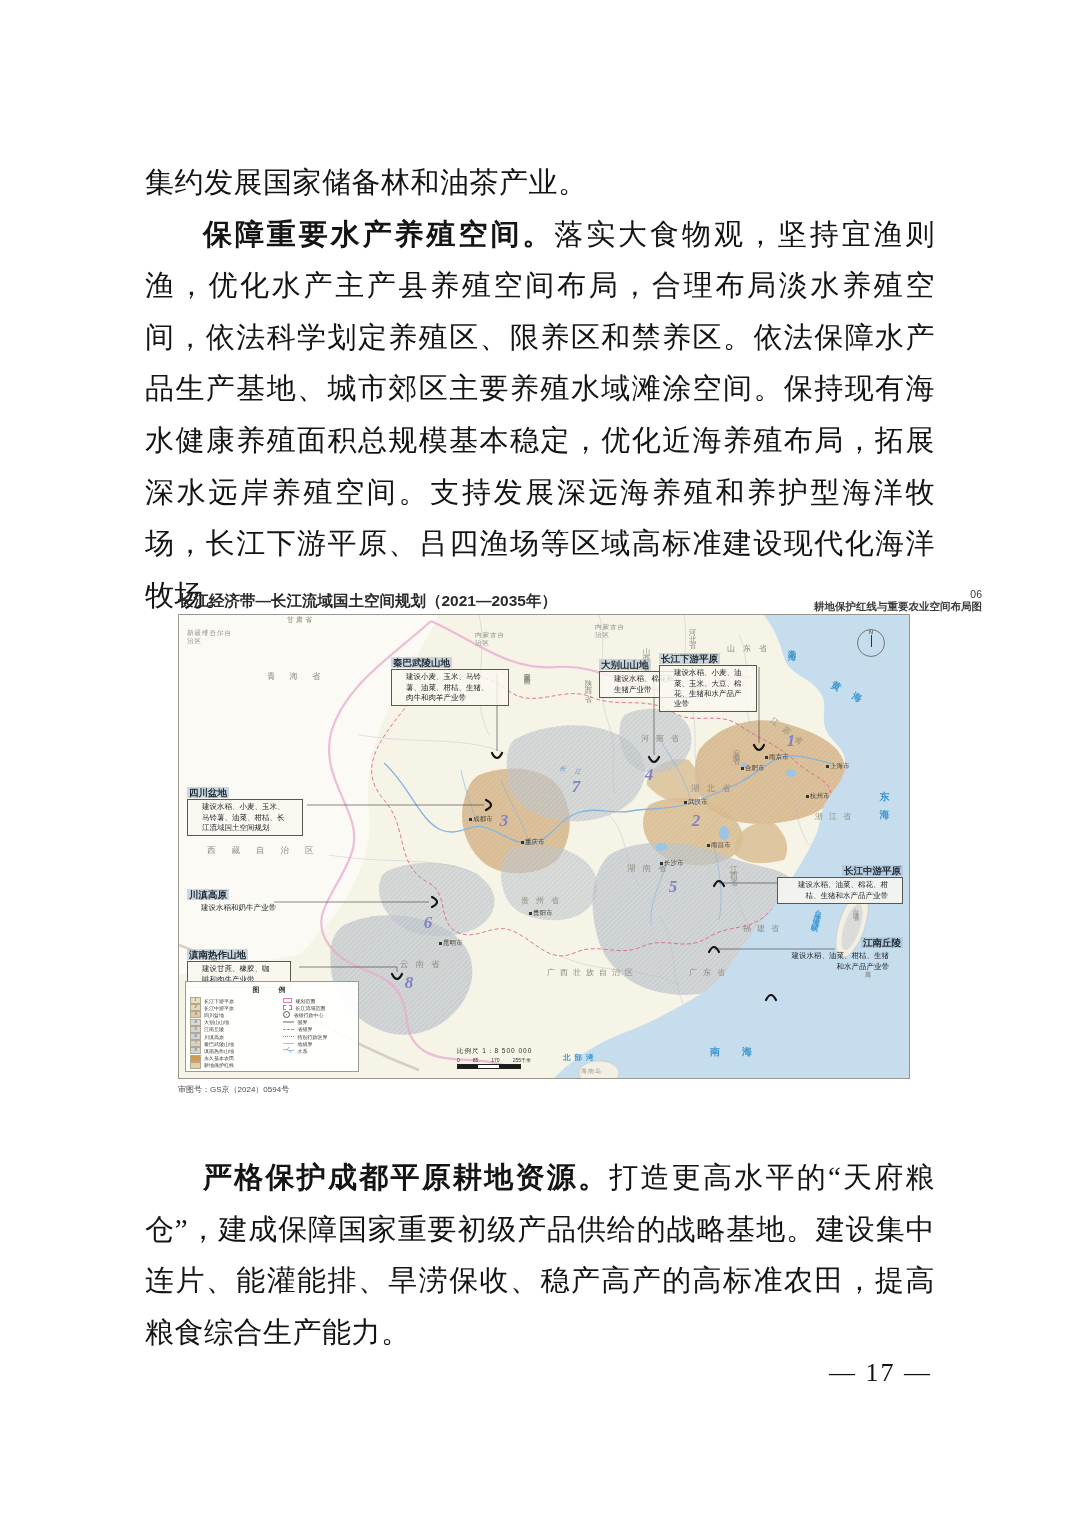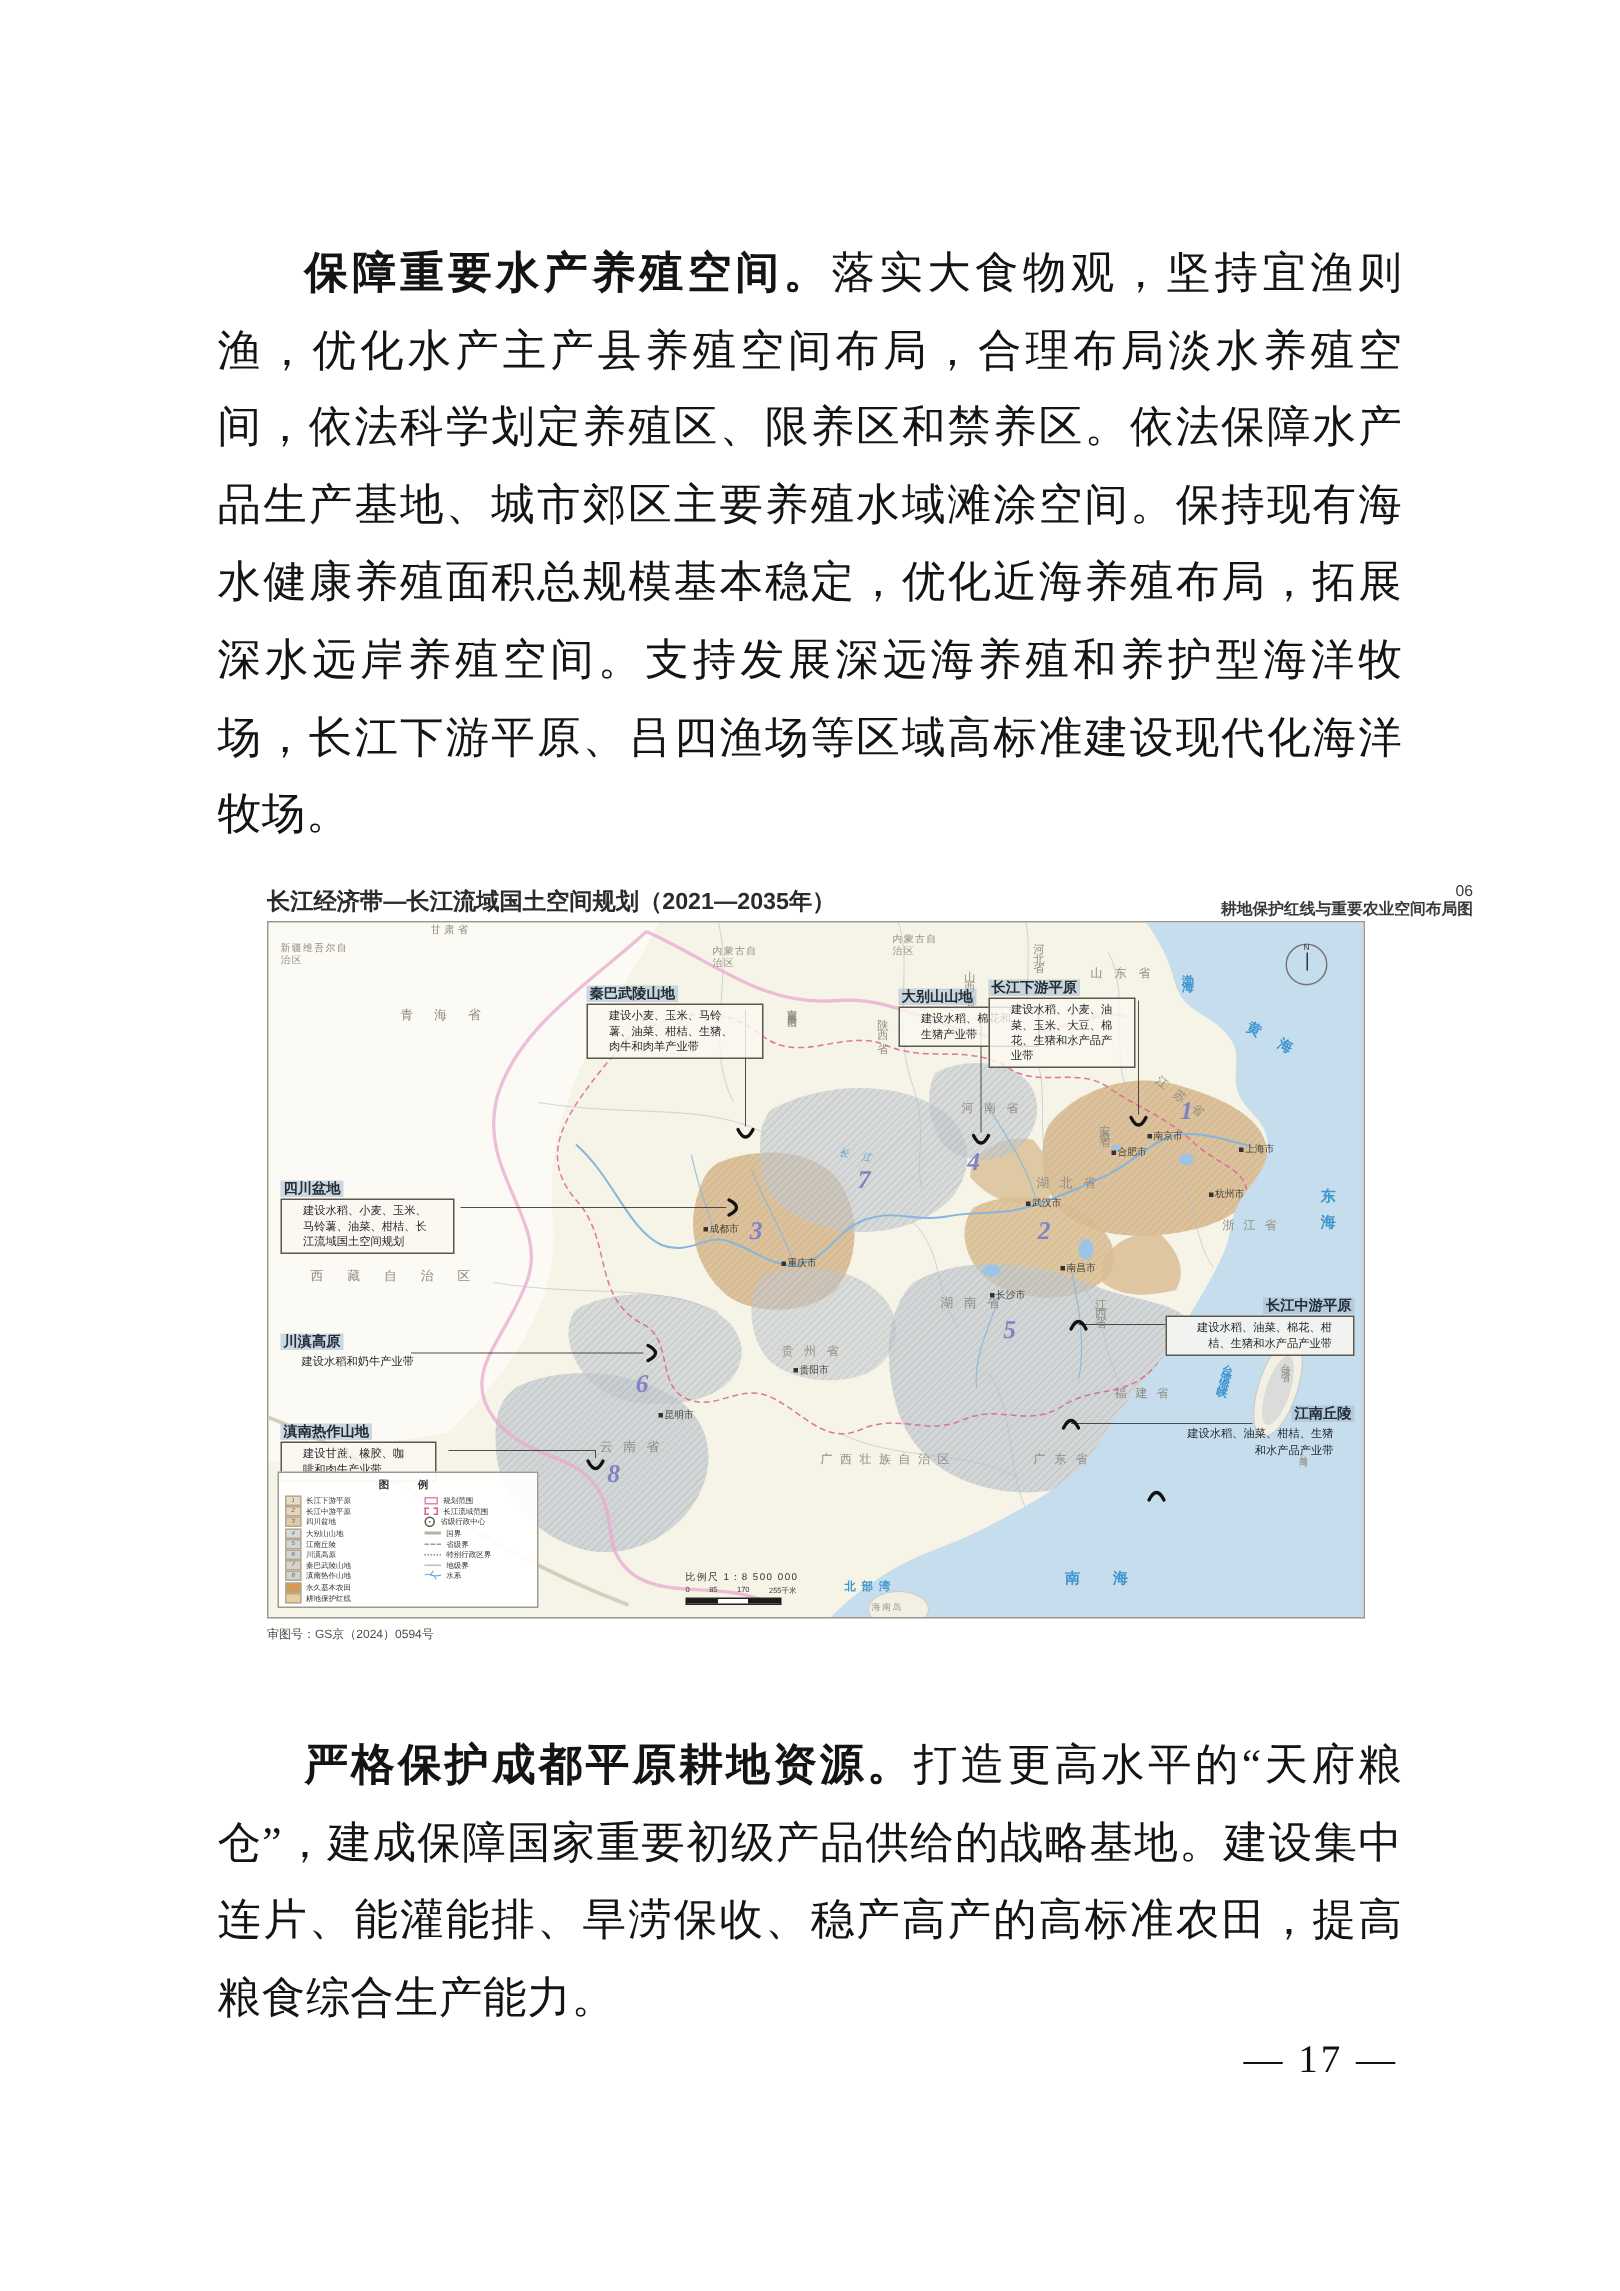--- a/index.html
+++ b/index.html
@@ -71,20 +71,21 @@
            border-radius:50%;}
   .compass .needle{position:absolute;left:12.5px;top:5px;width:1px;height:12px;background:#333;}
   .compass .n{position:absolute;left:0;right:0;top:-1px;text-align:center;font-size:5.5px;color:#333;}
 </style>
 </head>
 <body>
 
 <div class="page">
 
   <div class="flow">
+    <div class="para"><span>集约发展国家储备林和油茶产业。</span></div>
     <div class="para indent"><span class="lead">保障重要水产养殖空间。</span><span>落实大食物观，坚持宜渔则渔，优化水产主产县养殖空间布局，合理布局淡水养殖空间，依法科学划定养殖区、限养区和禁养区。依法保障水产品生产基地、城市郊区主要养殖水域滩涂空间。保持现有海水健康养殖面积总规模基本稳定，优化近海养殖布局，拓展深水远岸养殖空间。支持发展深远海养殖和养护型海洋牧场，长江下游平原、吕四渔场等区域高标准建设现代化海洋牧场。</span></div>
   </div>
 
   <div class="fig">
     <div class="fig-head">
       <div class="fig-title">长江经济带—长江流域国土空间规划（2021—2035年）</div>
       <div class="fig-right">
         <div class="fig-code">06</div>
         <div class="fig-sub">耕地保护红线与重要农业空间布局图</div>
       </div>

